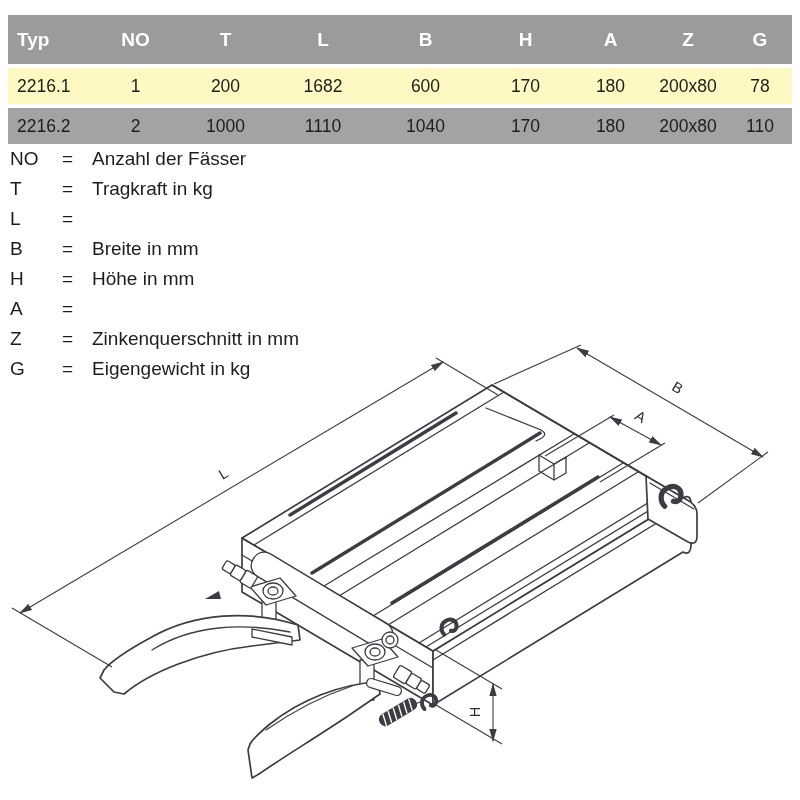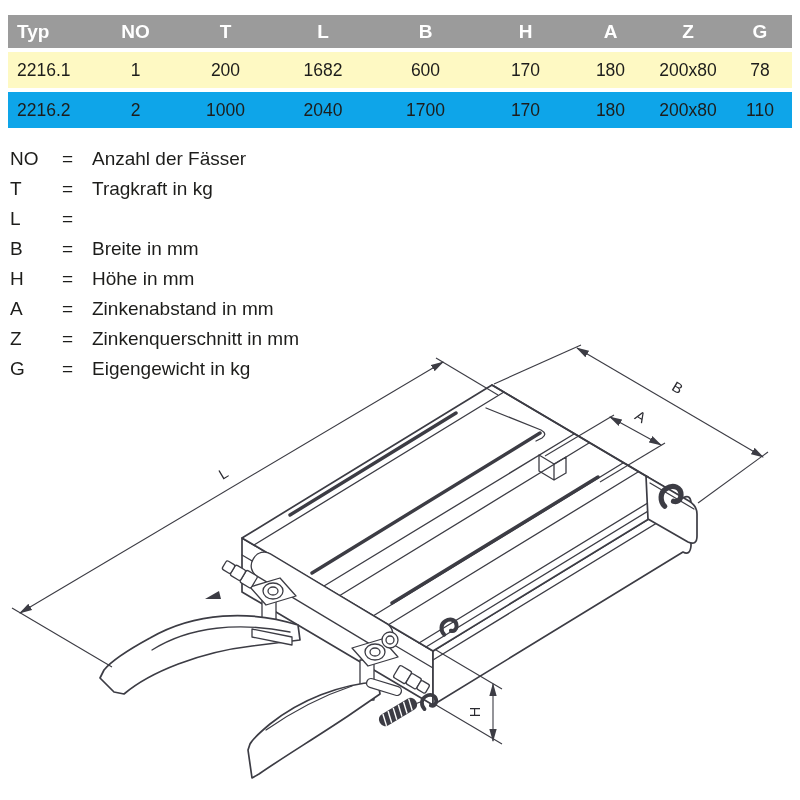--- a/index.html
+++ b/index.html
@@ -3,27 +3,27 @@
 <meta charset="utf-8">
 <style>
   html,body{margin:0;padding:0;background:#ffffff;}
   body{width:800px;height:800px;position:relative;overflow:hidden;
        font-family:"Liberation Sans",sans-serif;color:#1d1d1b;}
 
   
   .spec-table{position:absolute;left:8px;top:15px;width:784px;border-collapse:collapse;
               table-layout:fixed;}
   .spec-table th{background:#9b9b9b;color:#ffffff;font-size:19px;font-weight:bold;
-                 height:33px;padding:0;text-align:center;border-bottom:4px solid #fff;}
+                 height:33px;padding:8px;text-align:center;border-bottom:4px solid #fff;}
   .spec-table th.c-typ{text-align:left;padding-left:9px;}
   .spec-table td{font-size:17.5px;height:36px;padding:0;text-align:center;
                  border-bottom:4px solid #fff;}
   .spec-table td.c-typ{text-align:left;padding-left:9px;}
   .spec-table tr.row-odd td{background:#fef9c3;}
-  .spec-table tr.row-even td{background:#0ea5e9;}
+  .spec-table tr.row-even td{background:#a3a3a3;}
 
   
   .legend{position:absolute;left:10px;top:144px;font-size:19px;line-height:30px;}
   .legend-row{display:flex;}
   .legend-sym{width:52px;}
   .legend-eq{width:30px;}
   .legend-def{white-space:nowrap;}
 
   
   .drawing{position:absolute;left:0;top:0;width:800px;height:800px;}
@@ -73,22 +73,22 @@
       <td>600</td>
       <td>170</td>
       <td>180</td>
       <td>200x80</td>
       <td>78</td>
     </tr>
     <tr class="row-even">
       <td class="c-typ">2216.2</td>
       <td>2</td>
       <td>1000</td>
-      <td>2040</td>
-      <td>1700</td>
+      <td>1110</td>
+      <td>1040</td>
       <td>170</td>
       <td>180</td>
       <td>200x80</td>
       <td>110</td>
     </tr>
   </tbody>
 </table>
 
 <div class="legend">
   <div class="legend-row">
@@ -111,21 +111,20 @@
     <span class="legend-def">Breite in mm</span>
   </div>
   <div class="legend-row">
     <span class="legend-sym">H</span>
     <span class="legend-eq">=</span>
     <span class="legend-def">Höhe in mm</span>
   </div>
   <div class="legend-row">
     <span class="legend-sym">A</span>
     <span class="legend-eq">=</span>
-    <span class="legend-def">Zinkenabstand in mm</span>
   </div>
   <div class="legend-row">
     <span class="legend-sym">Z</span>
     <span class="legend-eq">=</span>
     <span class="legend-def">Zinkenquerschnitt in mm</span>
   </div>
   <div class="legend-row">
     <span class="legend-sym">G</span>
     <span class="legend-eq">=</span>
     <span class="legend-def">Eigengewicht in kg</span>

